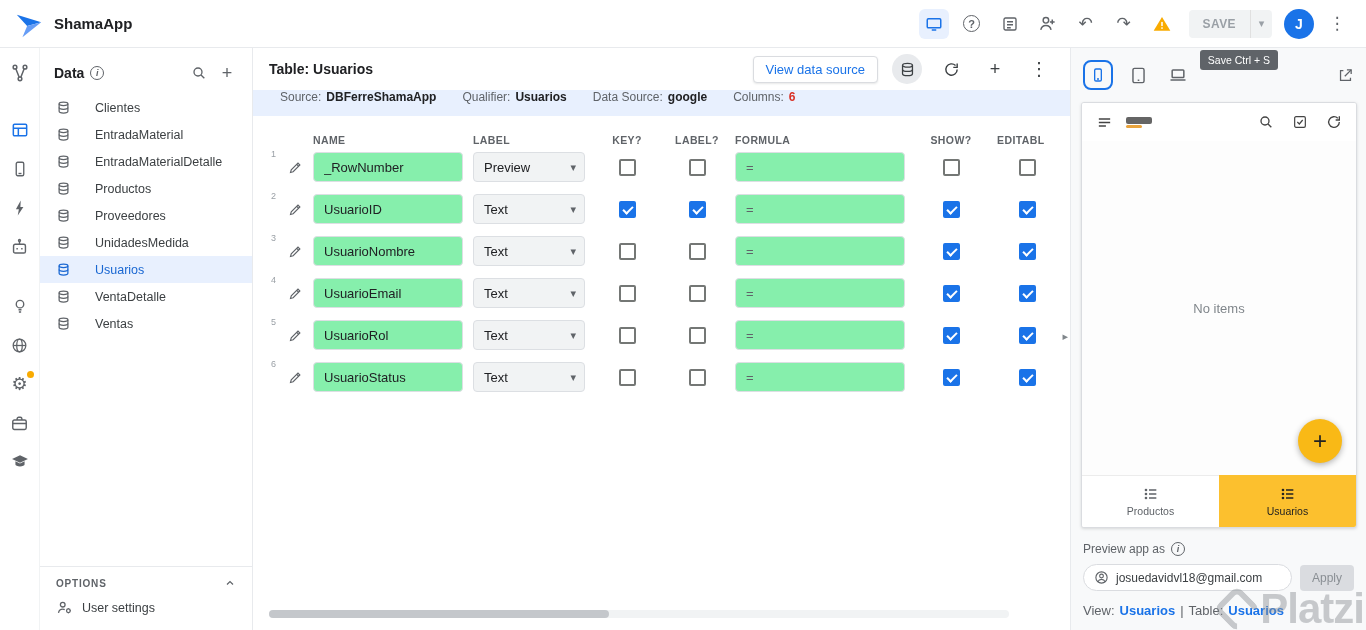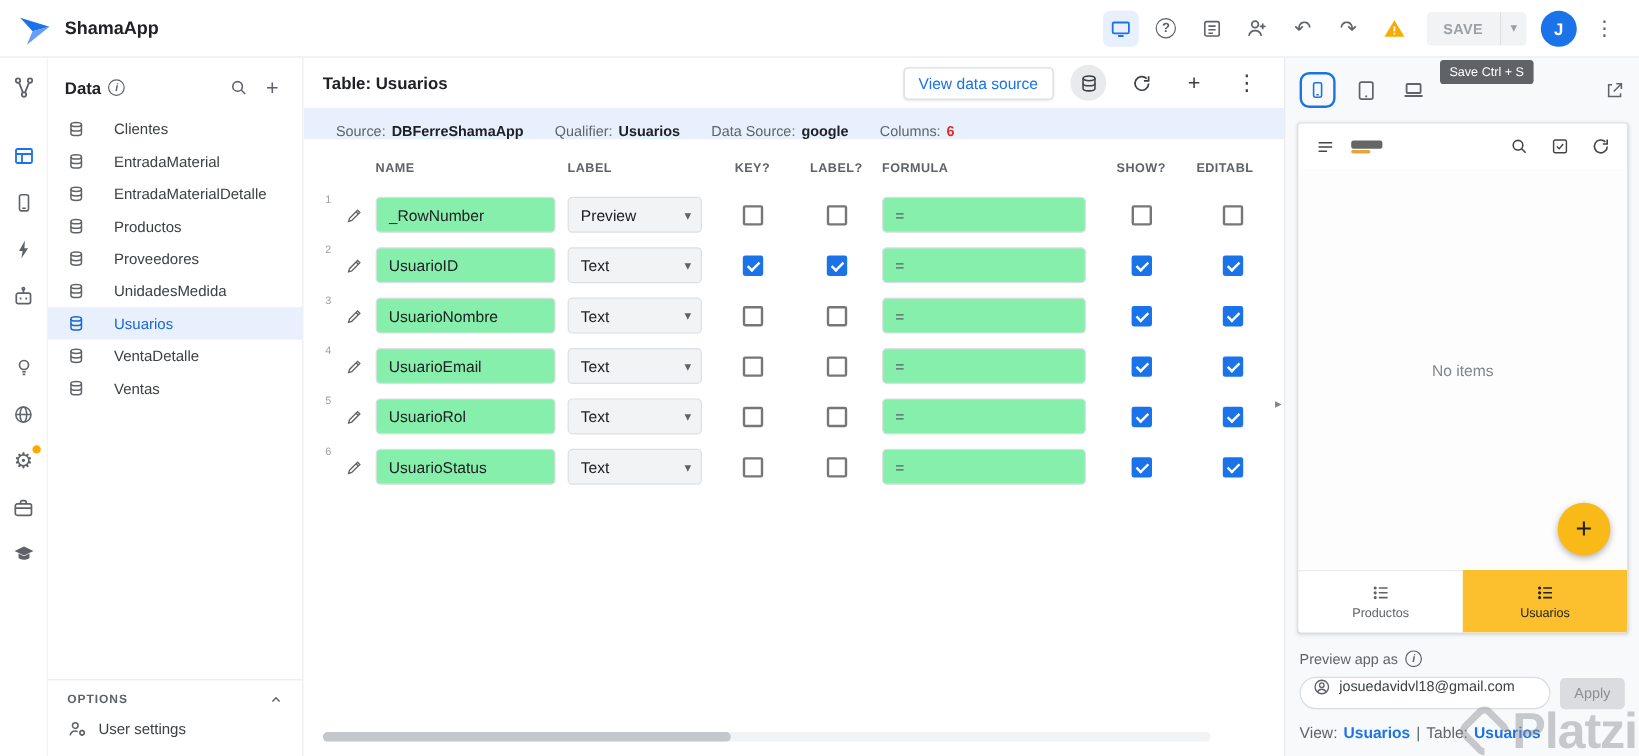--- a/index.html
+++ b/index.html
@@ -53,28 +53,28 @@
   .user-settings svg{color:#5f6368}
 
   
   .main{flex:1;position:relative;background:#fff;display:flex;flex-direction:column;overflow:hidden}
   .main-head{height:42px;display:flex;align-items:center;padding:0 16px;gap:14px}
   .main-title{font-size:14px;font-weight:700}
   .main-head .spacer{flex:1}
   .vds-btn{border:1px solid #dadce0;background:#fff;color:var(--accent,#1a73e8);font-size:13px;font-weight:500;border-radius:4px;padding:5px 12px;cursor:pointer;box-shadow:0 1px 2px rgba(60,64,67,.12)}
   .mh-icon{width:30px;height:30px;display:grid;place-items:center;color:#3c4043;cursor:pointer;border-radius:50%;font-size:18px}
   .mh-icon.circled{background:#e8eaed}
-  .meta-bar{background:var(--selected-bg,#e8f0fe);height:26px;display:flex;align-items:flex-end;gap:26px;padding:0 27px;font-size:12px}
+  .meta-bar{background:var(--selected-bg,#e8f0fe);height:26px;display:flex;align-items:flex-start;gap:26px;padding:0 27px;font-size:12px}
   .meta-bar .pair{display:flex;gap:5px;align-items:baseline}
   .meta-label{color:#5f6368}
   .meta-value{color:#202124;font-weight:600}
   .meta-value.red{color:#d93025}
 
   .grid{display:grid;grid-template-columns:34px 150px 112px 64px 56px 170px 72px 60px;column-gap:10px;align-items:center;padding:0 0 0 16px}
-  .thead{margin-top:18px;margin-bottom:12px}
+  .thead{margin-top:18px;margin-bottom:0}
   .th{font-size:10.5px;font-weight:700;letter-spacing:.4px;color:#5f6368;white-space:nowrap}
   .th.center{justify-self:center}
   .t-row{height:42px}
   .idx-cell{position:relative;height:100%;display:flex;align-items:center;justify-content:flex-end}
   .row-idx{position:absolute;top:3px;left:2px;font-size:9px;color:#9aa0a6}
   .pencil{color:#5f6368;cursor:pointer}
   .field{width:100%;height:30px;background:#86efac;border:1px solid #dcdfe3;border-radius:4px;padding:0 10px;font-size:13px;color:#202124;font-family:inherit}
   .select{height:30px;background:#f1f3f4;border:1px solid #dcdfe3;border-radius:4px;padding:0 8px 0 10px;display:flex;align-items:center;justify-content:space-between;color:#202124;cursor:pointer}
   .select .caret{color:#5f6368;font-size:11px}
   .formula{color:#5f6368}
@@ -104,21 +104,21 @@
   .ph-body{flex:1;display:grid;place-items:center;background:#fdfdfd}
   .no-items{color:#80868b;font-size:13px}
   .fab{position:absolute;right:14px;bottom:64px;width:44px;height:44px;border-radius:50%;background:#f9b916;display:grid;place-items:center;font-size:24px;color:#222;box-shadow:0 2px 6px rgba(0,0,0,.3);cursor:pointer;font-weight:400}
   .tabs{height:52px;display:flex}
   .tab{flex:1;display:flex;flex-direction:column;align-items:center;justify-content:center;gap:3px;cursor:pointer;background:#fff;color:#5f6368;border-top:1px solid #ececec}
   .tab .tab-lbl{font-size:10.5px}
   .tab.active{background:var(--gold,#fcc02e);color:#222;border-top:none}
 
   .preview-as{display:flex;align-items:center;gap:6px;margin:14px 2px 8px;color:#5f6368;font-size:12px}
   .email-row{display:flex;align-items:center;gap:8px;padding:0 2px}
-  .email-pill{flex:1;height:27px;border:1px solid #dadce0;border-radius:14px;background:#fff;display:flex;align-items:flex-start;gap:7px;padding:0 10px;cursor:text;overflow:hidden}
+  .email-pill{flex:1;height:27px;border:1px solid #dadce0;border-radius:14px;background:#fff;display:flex;align-items:center;gap:7px;padding:0 10px;cursor:text;overflow:hidden}
   .email-pill svg{flex:0 0 auto;color:#5f6368}
   .email-text{font-size:12px;color:#3c4043;white-space:nowrap}
   .apply-btn{height:26px;padding:0 12px;background:#dadce0;color:#8a8f94;border:none;border-radius:4px;font-size:12px;cursor:default}
   .pv-footer{margin-top:12px;padding:0 2px;font-size:13px;color:#5f6368;display:flex;gap:5px;align-items:baseline}
   .pv-link{color:var(--accent,#1a73e8);font-weight:700;cursor:pointer}
   .watermark{position:absolute;right:2px;bottom:0;display:flex;align-items:center;gap:6px;opacity:.45;pointer-events:none;z-index:20}
   .wm-arc{width:34px;height:34px;border:6px solid #8a8f94;border-radius:9px;border-right-color:transparent;transform:rotate(45deg)}
   .wm-text{font-size:42px;color:#8a8f94;font-weight:600;letter-spacing:-1px;line-height:1}
 </style>
 </head>

